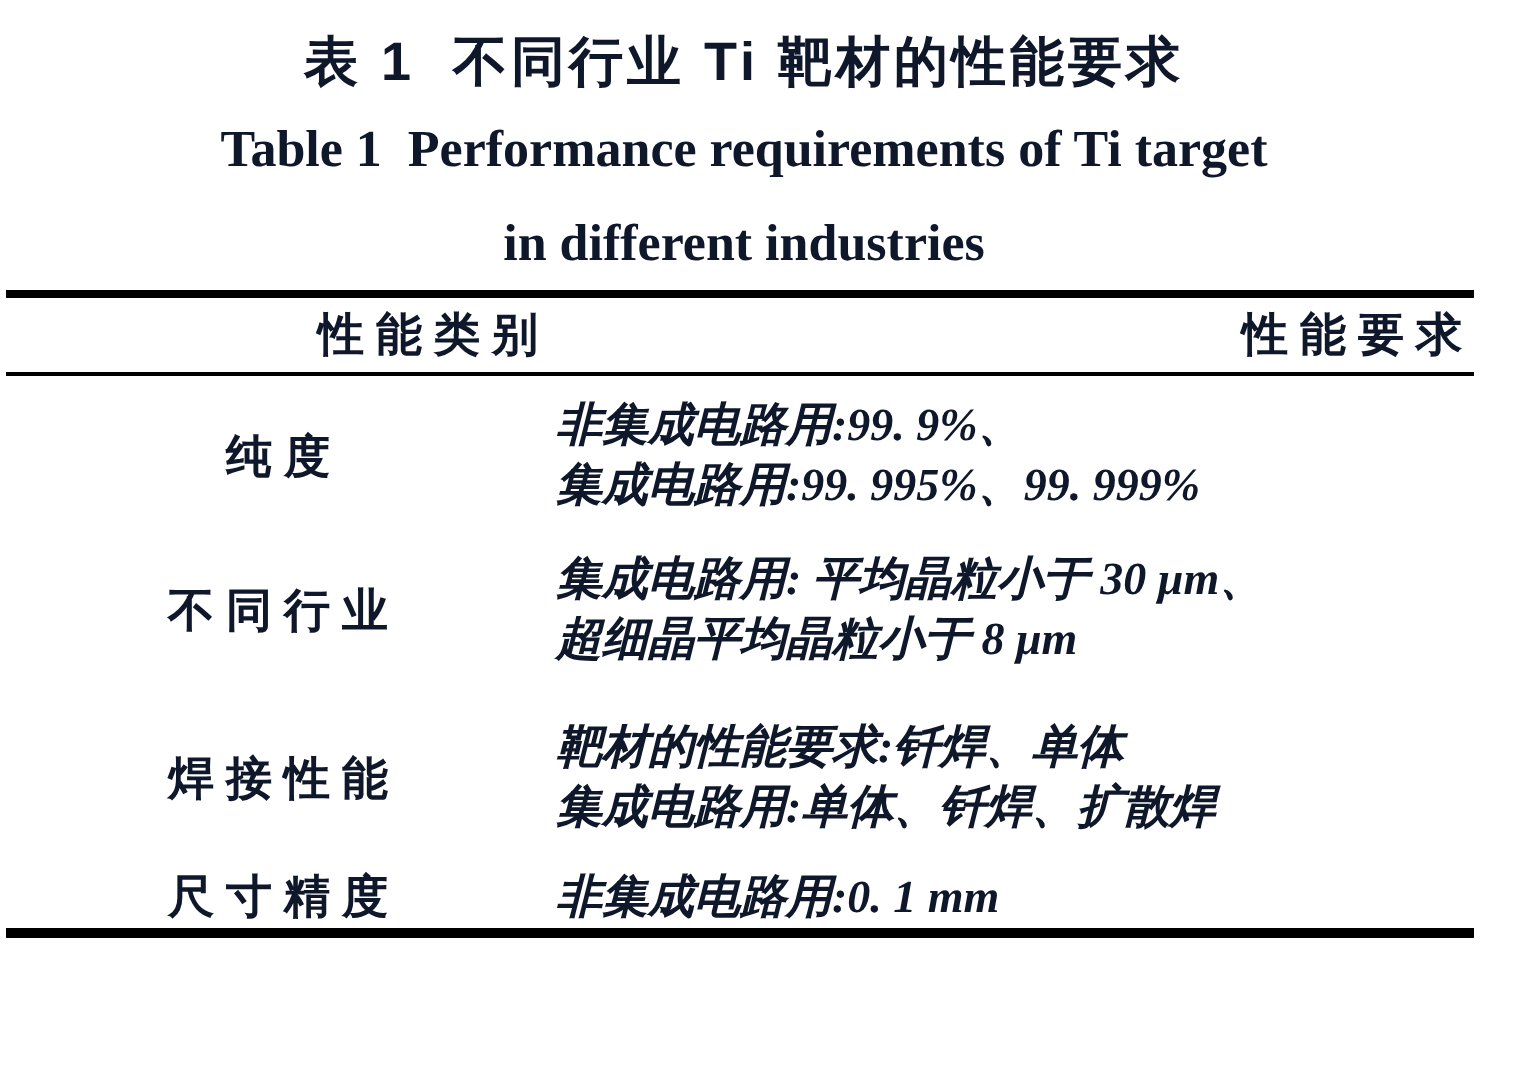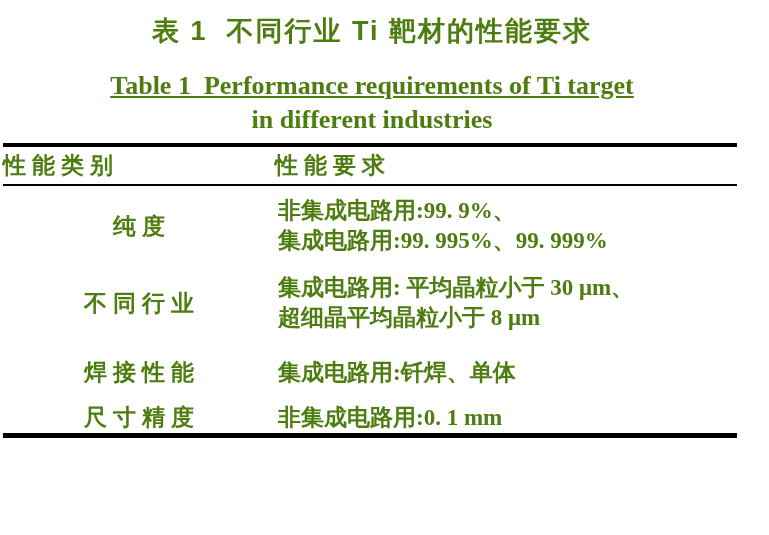--- a/index.html
+++ b/index.html
@@ -5,21 +5,21 @@
   html, body {
     margin: 0;
     padding: 0;
     background: #ffffff;
   }
   .page {
     position: relative;
     width: 766px;
     height: 535px;
     background: #ffffff;
-    color: #4d7c0f;
+    color: #0f172a;
     overflow: hidden;
     font-family: "Liberation Sans", "DejaVu Sans", sans-serif;
   }
   .caption {
     width: 740px;
     margin-left: 2px;
     text-align: center;
     white-space: pre-wrap;
   }
   .title-zh {
@@ -29,22 +29,22 @@
     font-weight: 700;
     letter-spacing: 2px;
     font-family: "Liberation Sans", "DejaVu Sans", sans-serif;
   }
   .title-en {
     font-family: "Liberation Serif", "DejaVu Serif", serif;
     font-weight: 700;
     font-size: 26px;
     line-height: 32px;
   }
-  .title-en.l1 { margin-top: 20px; text-decoration: underline; }
-  .title-en.l2 { margin-top: 2px; }
+  .title-en.l1 { margin-top: 9px; }
+  .title-en.l2 { margin-top: 15px; }
   .tbl {
     width: 734px;
     margin-left: 3px;
     margin-top: 7px;
   }
   .rule {
     width: 100%;
     background: #000000;
   }
   .rule.thick-top { height: 4px; }
@@ -52,21 +52,21 @@
   .rule.thick-bottom { height: 5px; }
   .hdr-row {
     display: flex;
     align-items: center;
     height: 37px;
   }
   .hdr-cell {
     font-size: 23px;
     font-weight: 700;
     letter-spacing: 6px;
-    text-align: left;
+    text-align: right;
     white-space: pre-wrap;
   }
   .cell-left { width: 272px; flex: none; }
   .cell-right { flex: 1; }
   .body-row {
     display: flex;
     align-items: center;
   }
   .body-row.r0 { padding-top: 10px; }
   .body-row.r1 { padding-top: 17px; }
@@ -80,20 +80,21 @@
     justify-content: center;
     font-size: 23px;
     font-weight: 700;
     letter-spacing: 6px;
     text-indent: 6px;
     white-space: pre-wrap;
   }
   .req-cell {
     flex: 1;
     padding-left: 3px;
+    font-style: italic;
   }
   .req-line {
     font-family: "Liberation Serif", "DejaVu Serif", serif;
     font-weight: 700;
     font-size: 23px;
     line-height: 30px;
     white-space: pre-wrap;
   }
 </style>
 </head>
@@ -128,21 +129,22 @@
       <div class="cat-cell">不同行业</div>
       <div class="req-cell">
         <div class="req-line">集成电路用: 平均晶粒小于 30 μm、</div>
         <div class="req-line">超细晶平均晶粒小于 8 μm</div>
       </div>
     </div>
 
     <div class="body-row r2">
       <div class="cat-cell">焊接性能</div>
       <div class="req-cell">
-        <div class="req-line">集成电路用:钎焊、单体</div>
+        <div class="req-line">靶材的性能要求:钎焊、单体</div>
+        <div class="req-line">集成电路用:单体、钎焊、扩散焊</div>
       </div>
     </div>
 
     <div class="body-row r3">
       <div class="cat-cell">尺寸精度</div>
       <div class="req-cell">
         <div class="req-line">非集成电路用:0. 1 mm</div>
       </div>
     </div>
 

